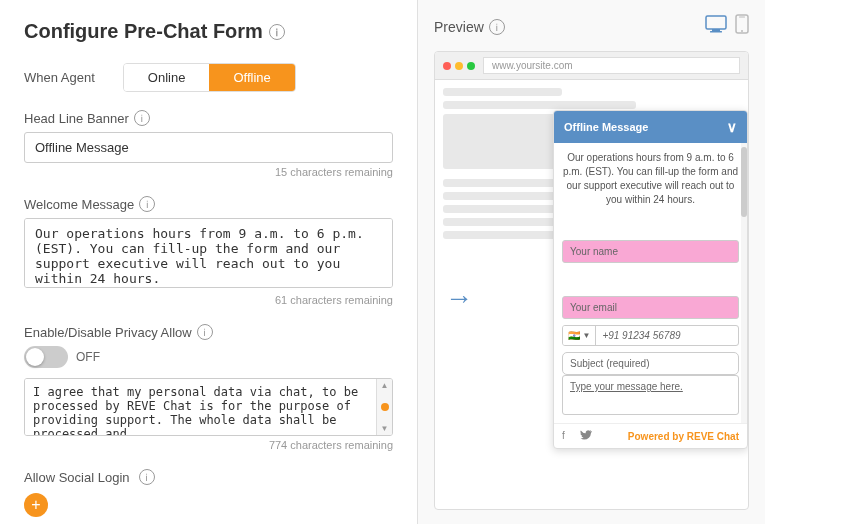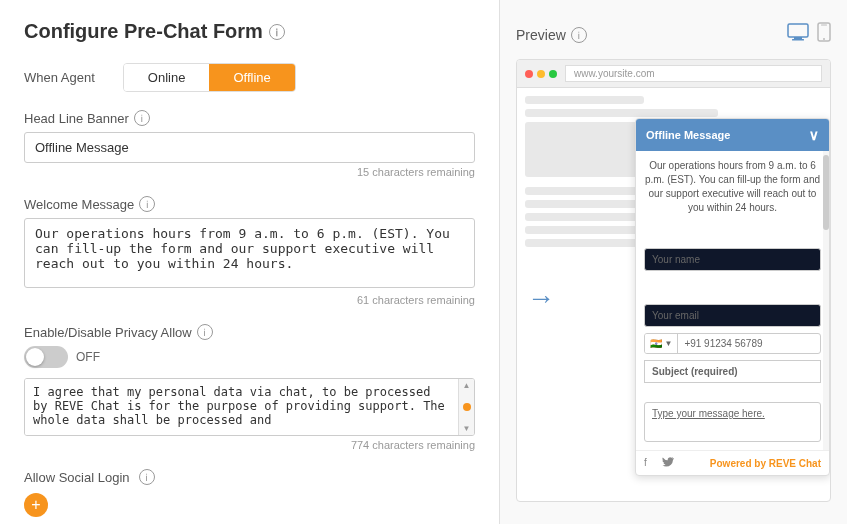--- a/index.html
+++ b/index.html
@@ -1,20 +1,20 @@
 <!DOCTYPE html>
 <html><head>
   <meta charset="utf-8">
   <style>
     * { box-sizing: border-box; margin: 0; padding: 0; }
     body { font-family: Arial, sans-serif; font-size: 13px; color: #333; background: #fff; display: flex; width: 847px; height: 524px; overflow: hidden; }
 
     
     .left-panel {
-      width: 500px;
+      width: 418px;
       padding: 20px 24px;
       overflow-y: auto;
       border-right: 1px solid #e0e0e0;
     }
 
     .page-title {
       font-size: 20px;
       font-weight: bold;
       color: #333;
       margin-bottom: 20px;
@@ -196,21 +196,21 @@
     .scrollbar-dot {
       width: 8px;
       height: 8px;
       background: #f7941d;
       border-radius: 50%;
     }
 
     
     .right-panel {
       width: 347px;
-      padding: 22px 16px;
+      padding: 14px 16px;
       background: #f9f9f9;
       display: flex;
       flex-direction: column;
     }
 
     .preview-header {
       display: flex;
       align-items: center;
       justify-content: space-between;
       margin-bottom: 12px;
@@ -360,21 +360,21 @@
     }
 
     .chat-input-field {
       width: 100%;
       border: 1px solid #ccc;
       border-radius: 3px;
       padding: 5px 7px;
       font-size: 10px;
       color: #666;
       margin-bottom: 6px;
-      background: #0f172a;
+      background: #f9a8d4;
       margin-top: 33px;
     }
 
     .chat-phone-row {
       display: flex;
       align-items: center;
       border: 1px solid #ccc;
       border-radius: 3px;
       margin-bottom: 6px;
       overflow: hidden;
@@ -390,32 +390,32 @@
       gap: 2px;
     }
 
     .chat-phone-input {
       flex: 1;
       border: none;
       padding: 4px 6px;
       font-size: 10px;
       color: #666;
       outline: none;
+      font-style: italic;
     }
 
     .chat-subject-field {
       width: 100%;
       border: 1px solid #ccc;
-      border-radius: 0;
+      border-radius: 5px;
       padding: 5px 7px;
       font-size: 10px;
       color: #666;
-      margin-bottom: 19px;
-      background: #fff;
-      font-weight: bold;
+      margin-bottom: 0;
+      background: #fff;
     }
 
     .chat-message-field {
       width: 100%;
       border: 1px solid #ccc;
       border-radius: 3px;
       padding: 5px 7px;
       font-size: 10px;
       color: #666;
       height: 40px;

